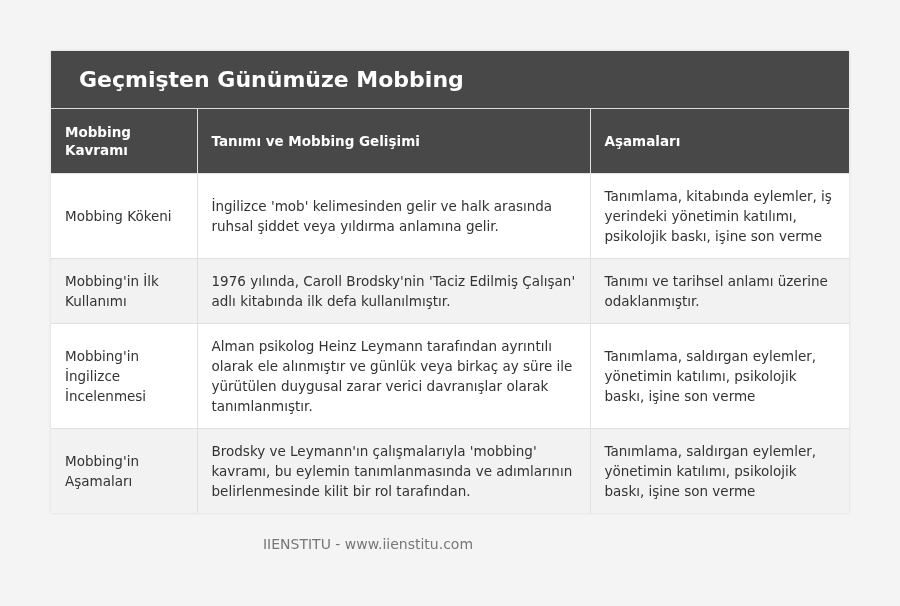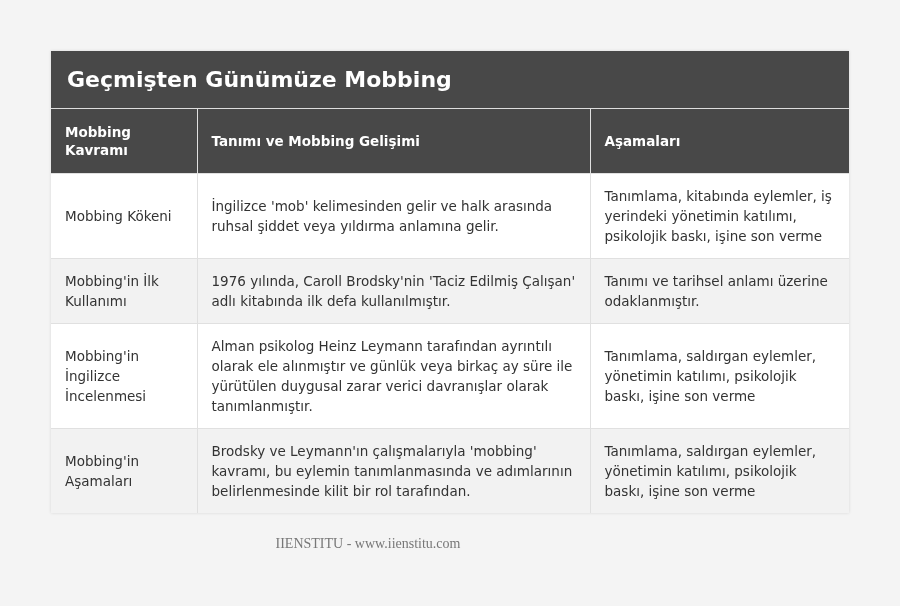--- a/index.html
+++ b/index.html
@@ -14,21 +14,21 @@
       position: absolute;
       left: 51px; top: 51px;
       width: 798px;
       background: #ffffff;
       box-shadow: 0 0 3px rgba(0,0,0,0.12);
     }
     .title-bar {
       background: #484848;
       height: 57px;
       display: flex; align-items: center;
-      padding-left: 16px;
+      padding-left: 28px;
       color: #ffffff;
       font-size: 22px;
       font-weight: bold;
       border-bottom: 1px solid #dddddd;
     }
     table {
       border-collapse: collapse;
       width: 100%;
       table-layout: fixed;
     }
@@ -60,21 +60,20 @@
     tr.r1 td { height: 64px; background: #f2f2f2; }
     tr.r2 td { height: 104px; }
     tr.r3 td { height: 84px; background: #f2f2f2; }
     .footer {
       position: absolute;
       left: 0; width: 736px;
       top: 536px;
       text-align: center;
       font-size: 14px;
       color: #777777;
-      font-family: Liberation Serif, serif;
     }
   </style>
 </head>
 <body>
 
 <div class="card">
   <div class="title-bar">Geçmişten Günümüze Mobbing</div>
   <table>
     <colgroup>
         <col class="c1">

